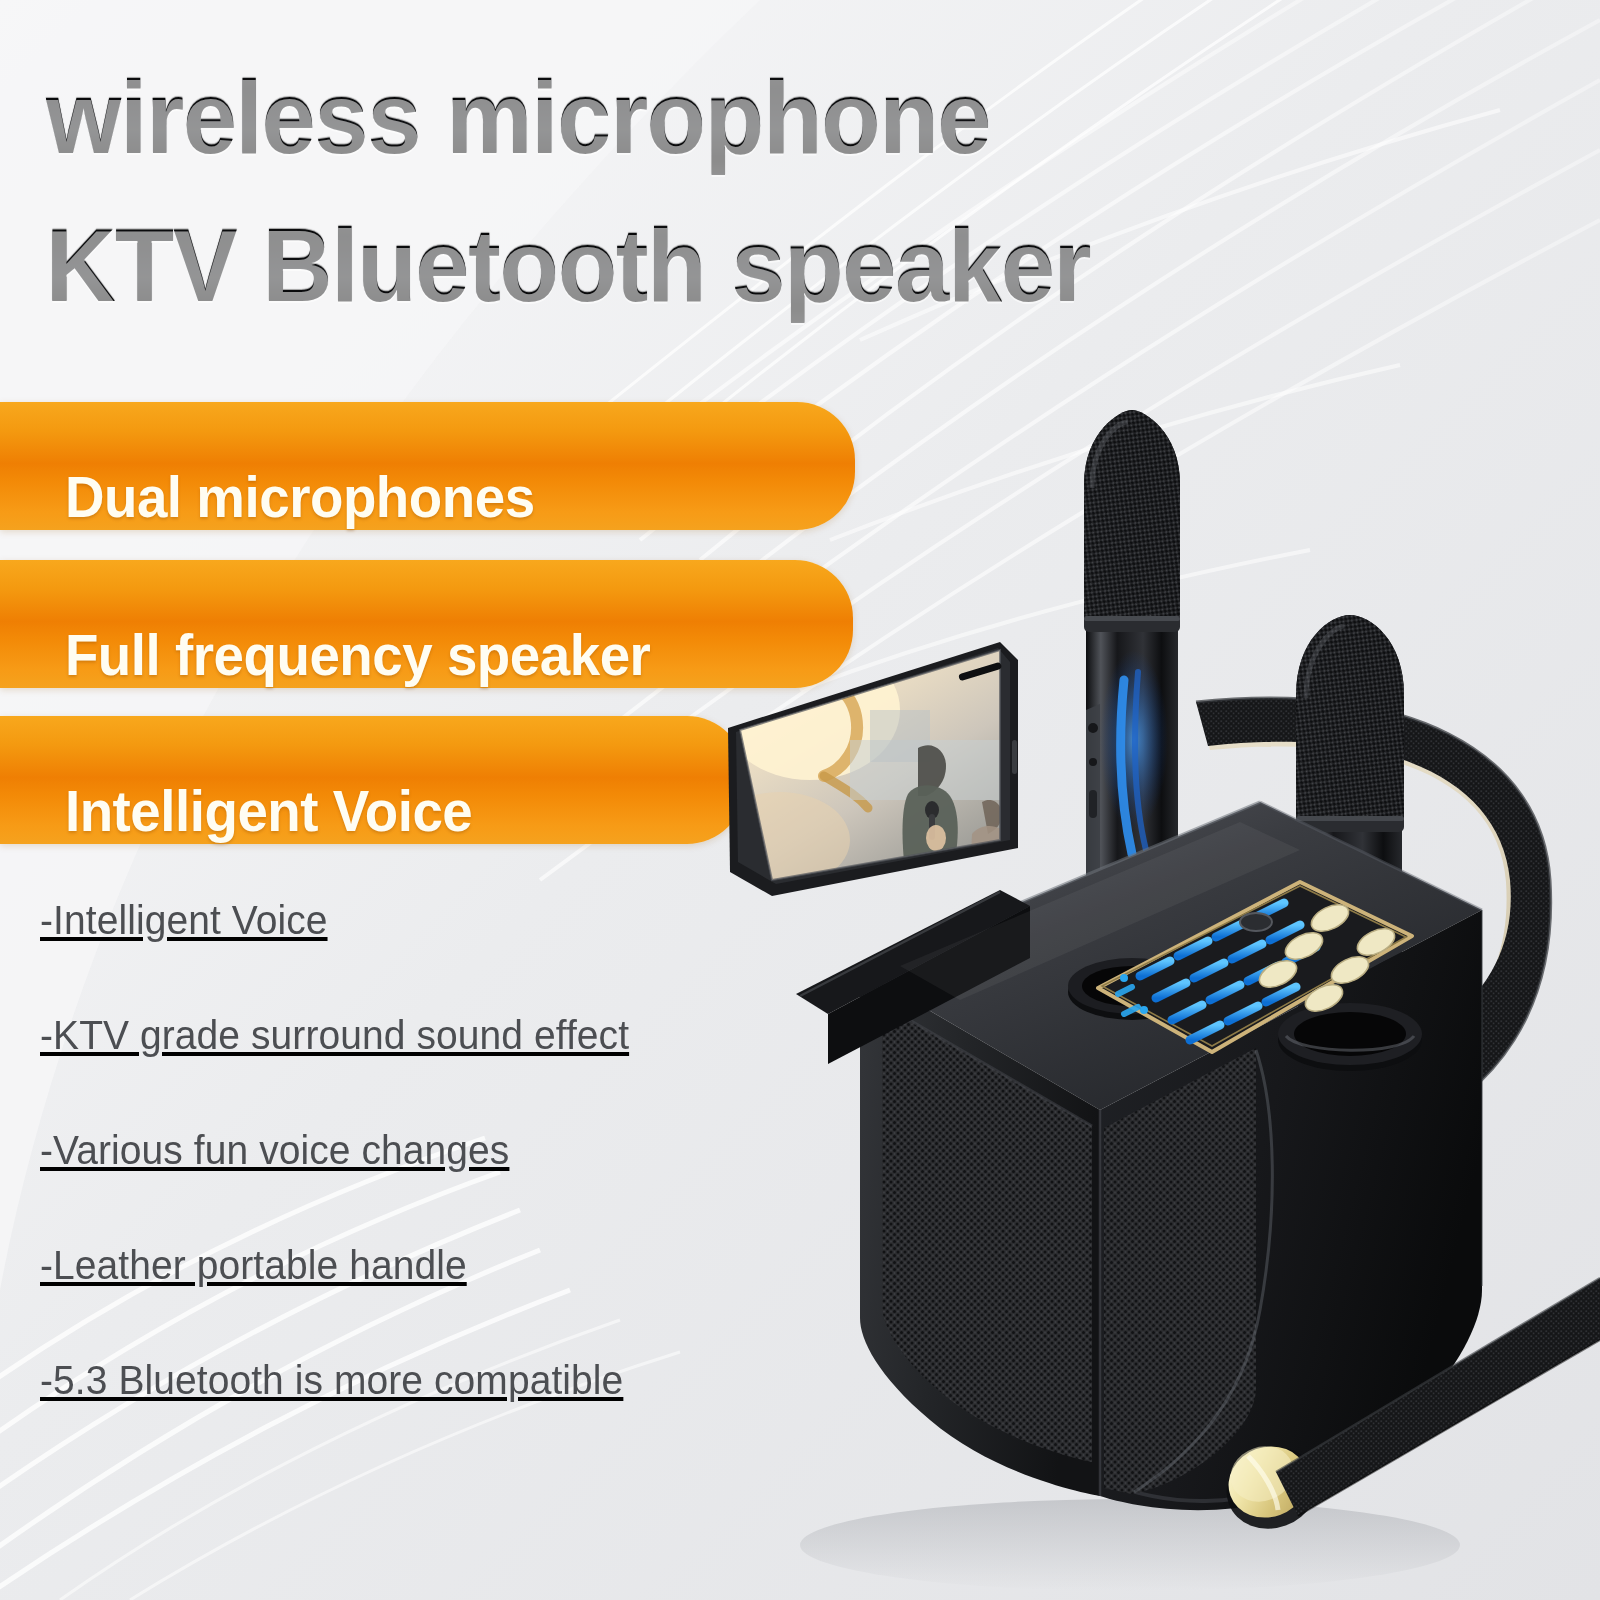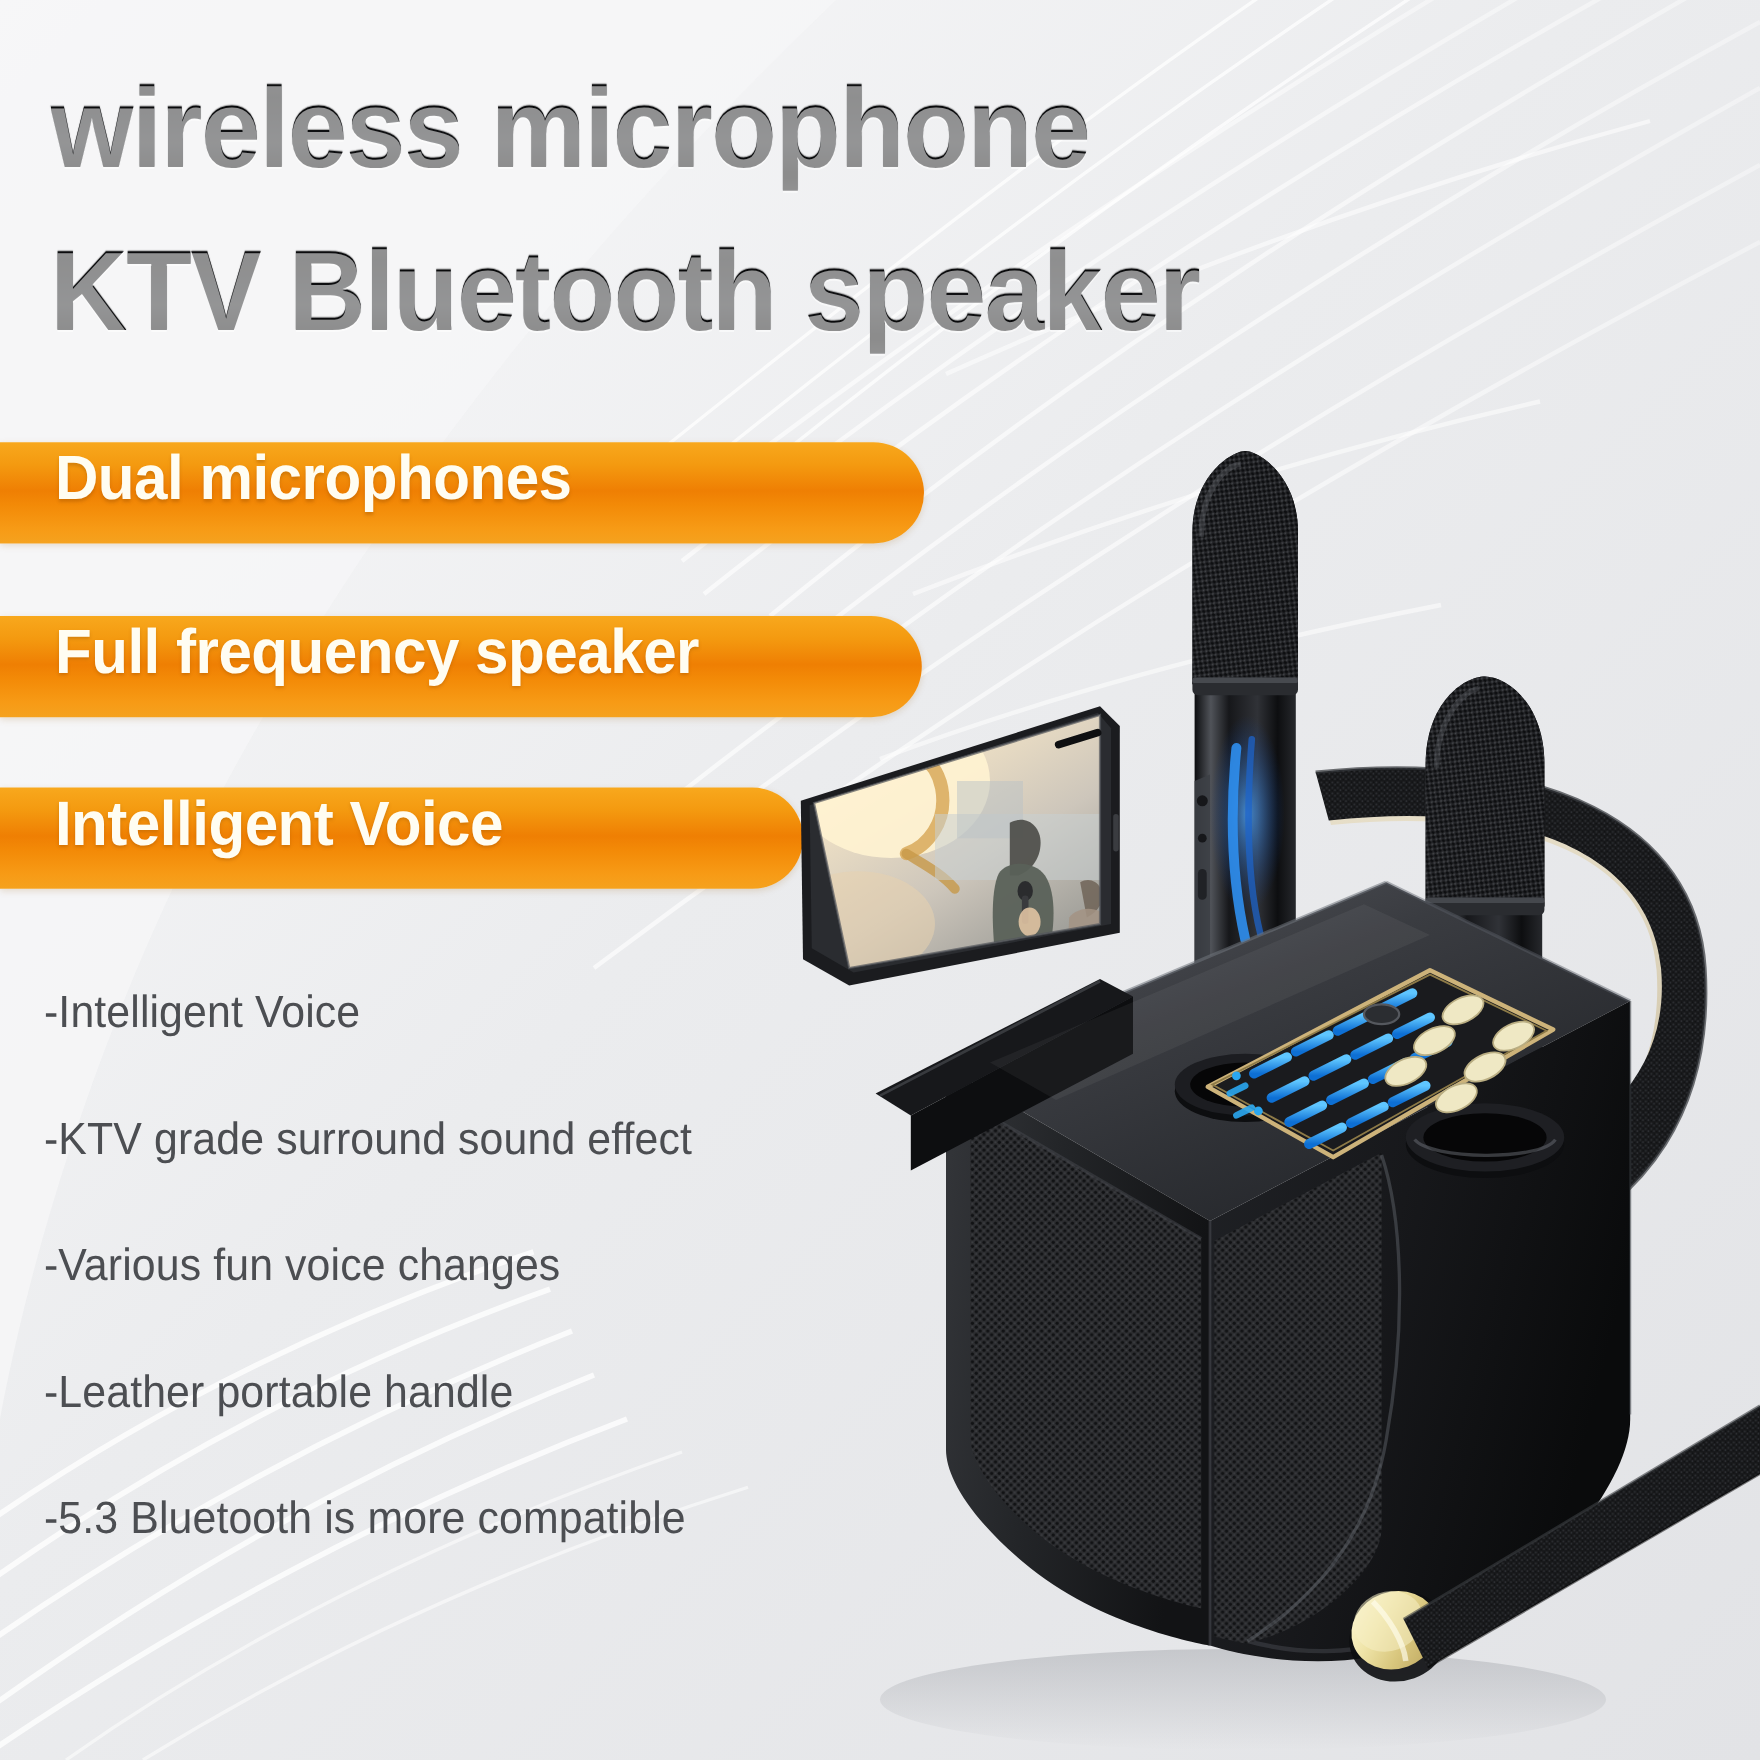--- a/index.html
+++ b/index.html
@@ -28,49 +28,49 @@
     font-stretch:condensed;
     transform:scaleX(.93);
     transform-origin:left center;
     text-shadow:0 2px 0 rgba(255,255,255,.55), 0 -1px 1px rgba(0,0,0,.35);
     background:linear-gradient(180deg,#3a3c41 0%,#0a0b0d 30%,#1d1f23 58%,#000 78%,#2b2d31 100%);
     -webkit-background-clip:text;background-clip:text;color:transparent;
   }
 
   
   .pill{
-    position:absolute;left:0;height:92px;
+    position:absolute;left:0;height:128px;
     border-radius:0 58px 58px 0;
     background:linear-gradient(180deg,
         #f8a81d 0%,
         #f49a10 22%,
         #ef7f03 48%,
         #f38a07 62%,
         #f79b16 86%,
         #f5a21e 100%);
     box-shadow:0 2px 7px rgba(150,90,0,.18);
-    display:flex;align-items:flex-start;
+    display:flex;align-items:flex-end;padding-left:15px;
   }
   .pill-label{
     color:#fffdf2;
     font-size:57px;
     font-weight:700;
     letter-spacing:-.5px;
     white-space:nowrap;
     padding-left:52px;
     transform:scaleX(.96);
     transform-origin:left center;
     text-shadow:0 2px 3px rgba(140,70,0,.30);
   }
   #pill1{top:402px;width:840px;}
   #pill2{top:560px;width:838px;}
   #pill3{top:716px;width:730px;}
 
   
-  .bullets{position:absolute;left:40px;top:900px;width:680px;}
+  .bullets{position:absolute;left:40px;top:900px;width:680px;text-decoration:underline;}
   .bullet{
     color:#4c4e52;
     font-size:41px;
     line-height:1;
     margin-bottom:74px;
     white-space:nowrap;
     transform:scaleX(.95);
     transform-origin:left center;
     letter-spacing:.1px;
   }

